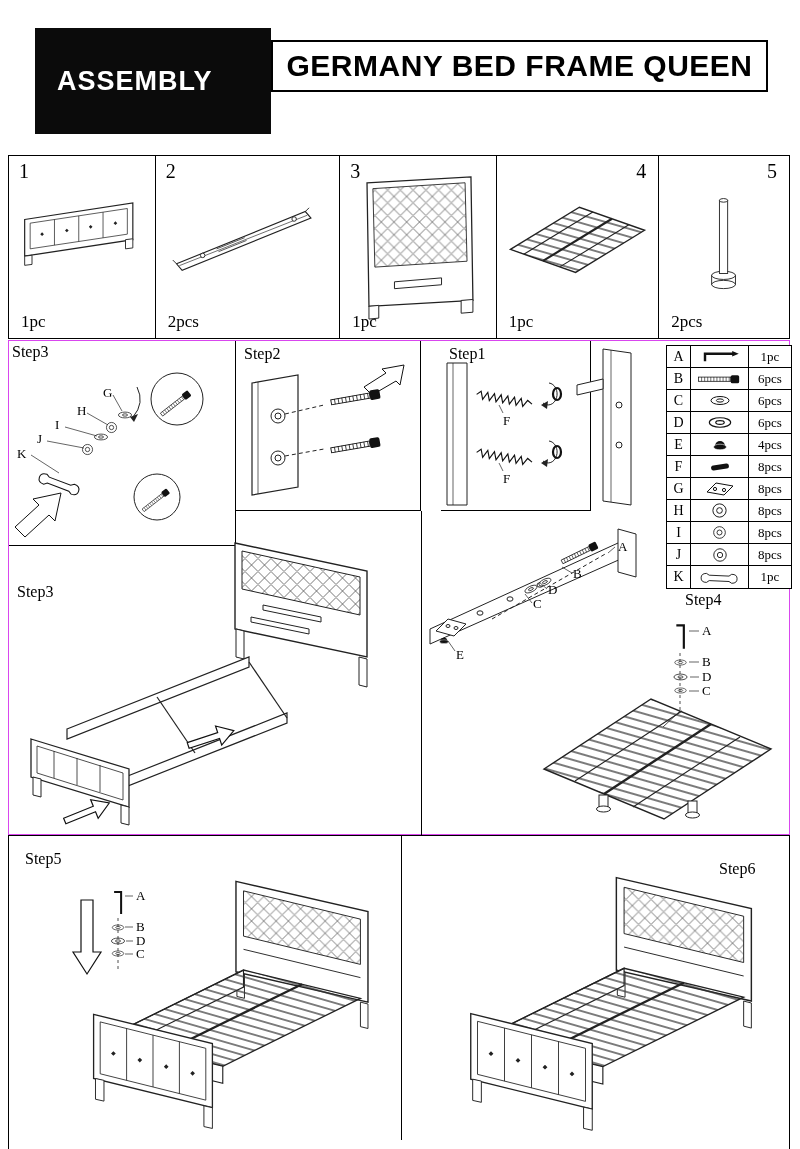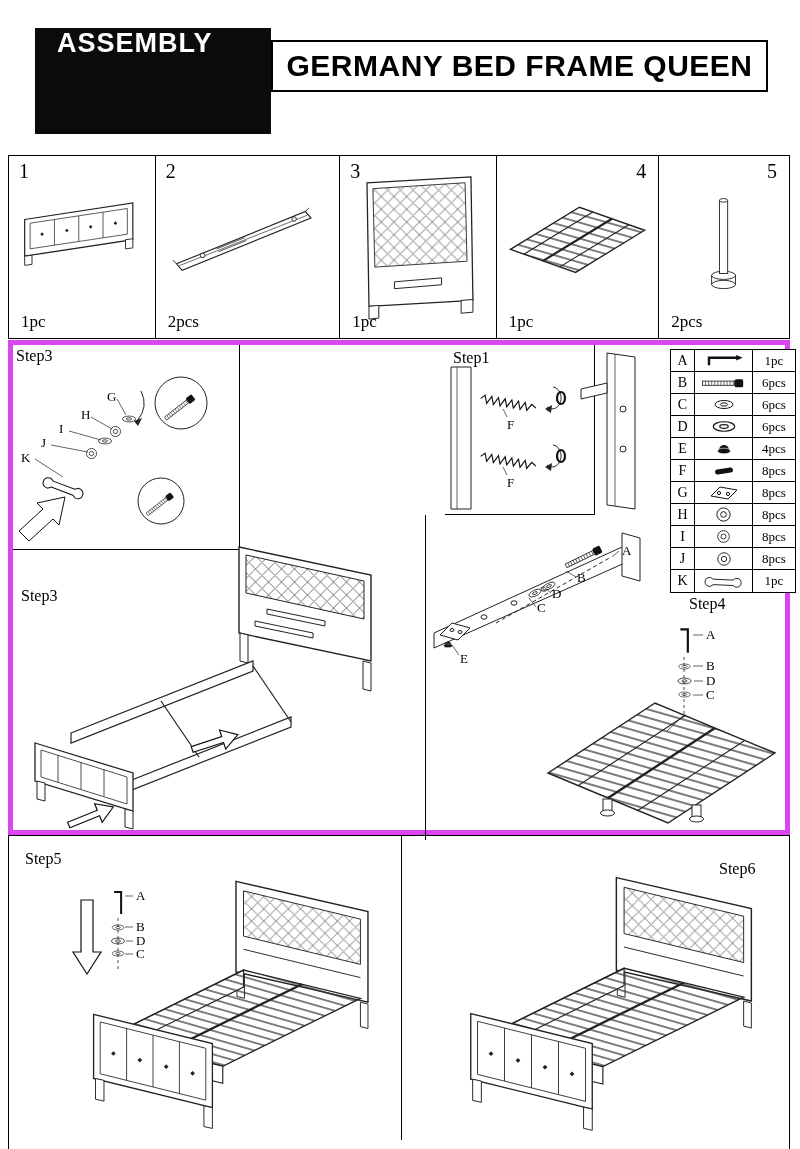--- a/index.html
+++ b/index.html
@@ -2,33 +2,33 @@
 <html><head>
 <meta charset="utf-8">
 <style>
   *{margin:0;padding:0;box-sizing:border-box}
   html,body{background:#fff}
   .page{position:relative;width:800px;height:1149px;background:#fff;color:#000;
         font-family:"Liberation Serif",serif;overflow:hidden}
   .abs{position:absolute}
   .logo{position:absolute;left:35px;top:28px;width:236px;height:106px;background:#0b0b0b;
         color:#fff;font-family:"Liberation Sans",sans-serif;font-weight:700;font-size:27px;
-        letter-spacing:1px;display:flex;flex-direction:column;
+        letter-spacing:1px;display:flex;flex-direction:column;justify-content:center;
         gap:8px;padding-left:22px}
   .title-box{position:absolute;left:271px;top:40px;width:497px;height:52px;border:2px solid #000;
         display:flex;align-items:center;justify-content:center;
         font-family:"Liberation Sans",sans-serif;font-weight:700;font-size:30px;letter-spacing:.5px}
   .parts-row{position:absolute;left:8px;top:155px;width:782px;height:184px;border:1px solid #000;display:flex}
   .part-cell{position:relative;height:100%;border-right:1px solid #000;display:flex;
         align-items:center;justify-content:center;overflow:hidden}
   .part-cell:last-child{border-right:none}
   .part-num{position:absolute;top:4px;left:10px;font-size:20px}
   .part-num.right{left:auto;right:12px}
   .part-qty{position:absolute;bottom:6px;left:12px;font-size:17px}
-  .mid{position:absolute;left:8px;top:340px;width:782px;height:495px;border:5px solid #d946ef}
+  .mid{position:absolute;left:8px;top:340px;width:782px;height:495px;border:1px solid #d946ef}
   .bottom{position:absolute;left:8px;top:835px;width:782px;height:356px;border:1px solid #000}
   .panel{position:absolute;border-right:1px solid #000;border-bottom:1px solid #000;overflow:hidden;background:#fff}
   .step-label{position:absolute;font-size:16px}
   .vline{position:absolute;width:1px;background:#000}
   .hw-table{position:absolute;left:657px;top:4px;width:126px;border:1px solid #000;background:#fff}
   .hw-row{display:flex;height:22px;border-bottom:1px solid #000}
   .hw-row:last-child{border-bottom:none}
   .hw-letter{width:24px;border-right:1px solid #000;display:flex;align-items:center;justify-content:center;font-size:14px}
   .hw-icon{width:58px;border-right:1px solid #000;display:flex;align-items:center;justify-content:center;overflow:hidden}
   .hw-qty{flex:1;display:flex;align-items:center;justify-content:center;font-size:13px}
@@ -203,20 +203,40 @@
           <line x1="22" y1="96" x2="50" y2="114"></line>
         </g>
         <text x="94" y="38">G</text>
         <text x="68" y="56">H</text>
         <text x="46" y="70">I</text>
         <text x="28" y="84">J</text>
         <text x="8" y="99">K</text>
       </svg>
     </div>
 
+    <div class="panel" style="left:227px;top:0;width:185px;height:170px">
+      <span class="step-label" style="left:8px;top:4px">Step2</span>
+      <svg class="abs" style="left:0;top:20px" width="184" height="148" viewBox="0 0 184 148">
+        <polygon points="128,26 150,12 146,8 168,4 164,24 160,20 136,34" fill="#fff" stroke="#111"></polygon>
+        <polygon points="16,22 62,14 62,126 16,134" fill="#fff" stroke="#222" stroke-width="1.2"></polygon>
+        <line x1="22" y1="21" x2="22" y2="133" stroke="#222" stroke-width="0.7"></line>
+        <circle cx="42" cy="55" r="7" fill="#fff" stroke="#222"></circle>
+        <circle cx="42" cy="55" r="3" fill="#fff" stroke="#222"></circle>
+        <circle cx="42" cy="97" r="7" fill="#fff" stroke="#222"></circle>
+        <circle cx="42" cy="97" r="3" fill="#fff" stroke="#222"></circle>
+        <line x1="49" y1="53" x2="88" y2="44" stroke="#222" stroke-dasharray="4,3"></line>
+        <line x1="49" y1="95" x2="88" y2="88" stroke="#222" stroke-dasharray="4,3"></line>
+        <g transform="translate(92,34) rotate(-10)">
+            <use href="#boltH" width="56" height="15"></use>
+          </g>
+        <g transform="translate(92,82) rotate(-10)">
+            <use href="#boltH" width="56" height="15"></use>
+          </g>
+      </svg>
+    </div>
 
     <div class="panel" style="left:432px;top:0;width:150px;height:170px">
       <span class="step-label" style="left:8px;top:4px">Step1</span>
       <svg class="abs" style="left:0;top:20px" width="149" height="148" viewBox="0 0 149 148">
         <polygon points="6,2 26,2 26,144 6,144" fill="#fff" stroke="#222"></polygon>
         <line x1="12" y1="2" x2="12" y2="144" stroke="#222" stroke-width="0.7"></line>
         <g transform="translate(34,26) rotate(10)">
             <use href="#coilS" width="62" height="14"></use>
           </g>
         <line x1="62" y1="52" x2="58" y2="44" stroke="#222" stroke-width="0.7"></line>

